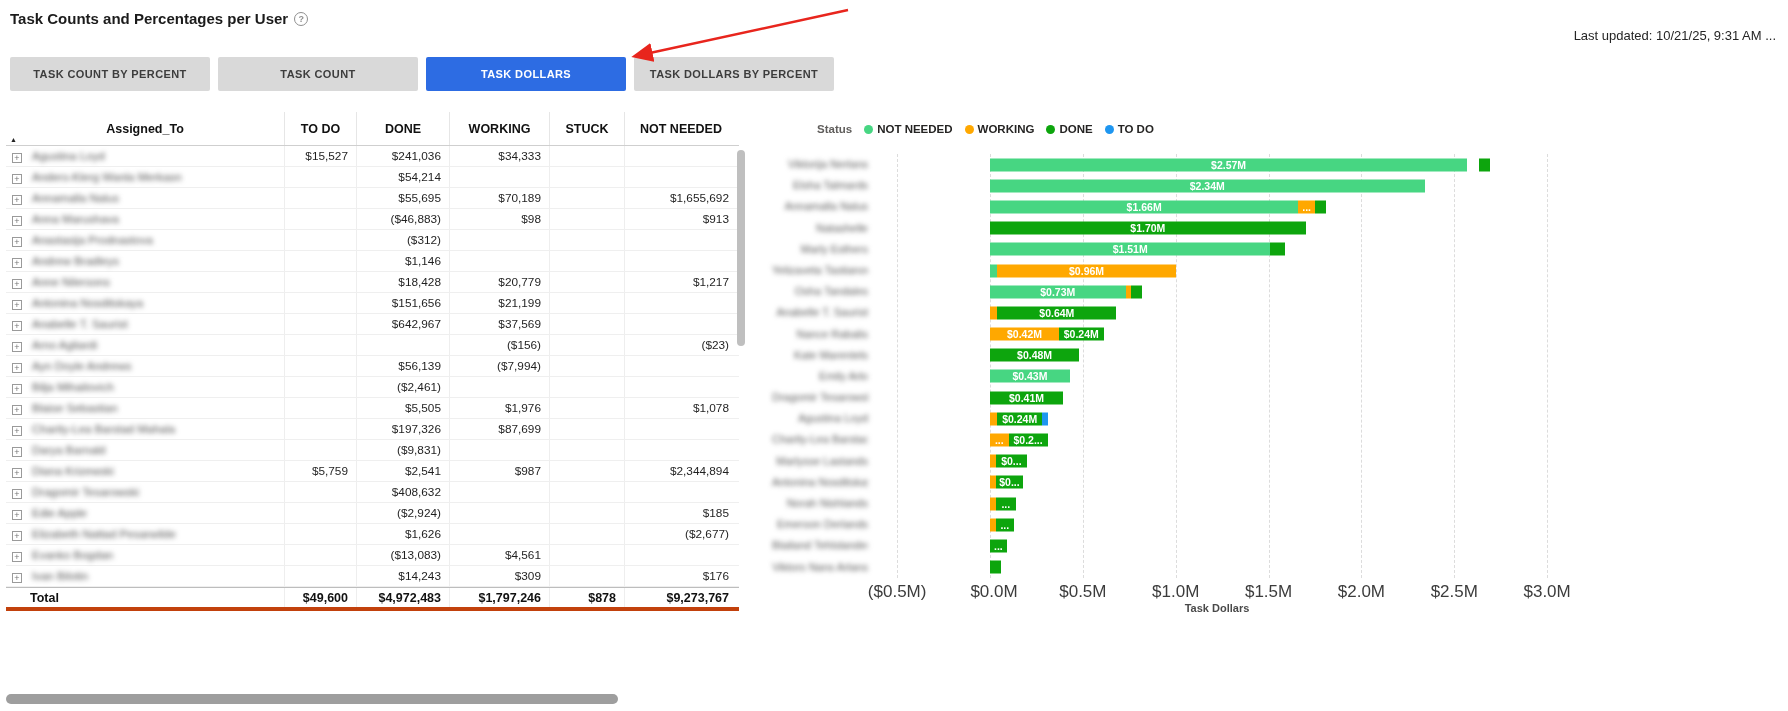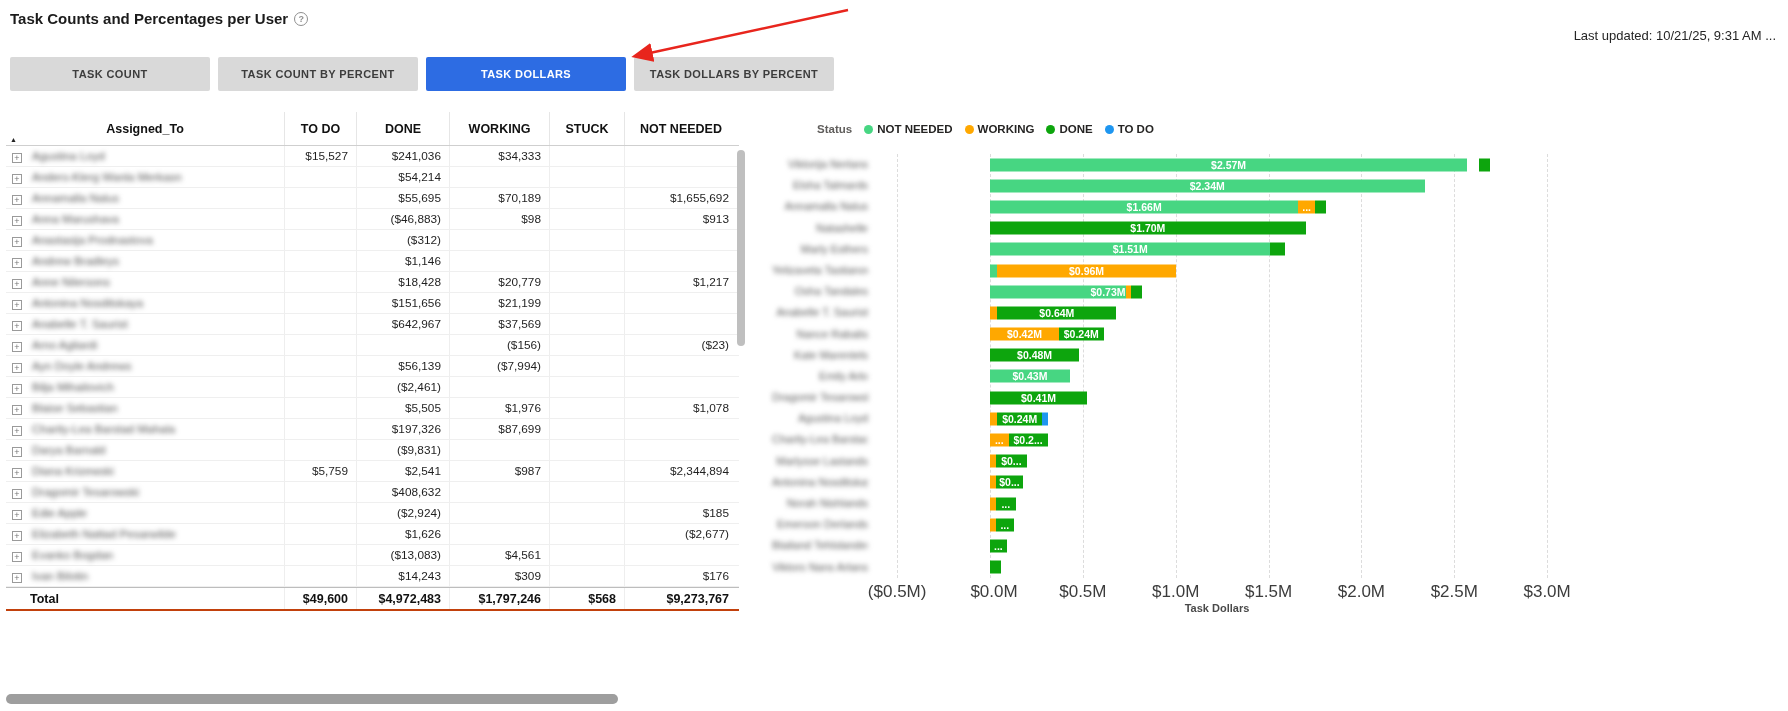--- a/index.html
+++ b/index.html
@@ -31,21 +31,21 @@
   .t-head .h-num { font-weight:bold; font-size:12.5px; color:#111; text-align:center; height:100%;
     display:flex; align-items:center; justify-content:center; border-left:1px solid #e6e6e6; }
   .sort-arrow { position:absolute; left:4px; bottom:2px; font-size:7px; color:#222; }
   .t-row { height:21px; border-bottom:1px solid #efefef; }
   .expand { width:10px; height:10px; border:1px solid #9a9a9a; color:#777; font-size:9px; line-height:8px;
     text-align:center; margin-left:6px; display:inline-block; background:#fff; }
   .t-name { font-size:11.5px; color:#555; white-space:nowrap; overflow:hidden; padding-left:2px; }
   .redacted { filter:blur(2.8px); }
   .t-num { font-size:11.8px; color:#1f1f1f; text-align:right; padding-right:8px; height:100%;
     display:flex; align-items:center; justify-content:flex-end; border-left:1px solid #eee; }
-  .t-total { height:24px; border-top:1px solid #bdbdbd; border-bottom:2px solid #c2410c; }
+  .t-total { height:24px; border-top:1px solid #bdbdbd; border-bottom:4px solid #c2410c; }
   .t-total .lab { grid-column:1 / span 2; font-weight:bold; font-size:12.5px; color:#111; padding-left:24px; }
   .t-total .t-num { font-weight:bold; font-size:12.5px; color:#111; }
 
   .v-scrollbar { position:absolute; left:737px; top:150px; width:8px; height:460px; }
   .v-thumb { position:absolute; top:0; left:0; width:8px; height:196px; background:#bfbfbf; border-radius:4px; }
   .h-scrollbar { position:absolute; left:6px; top:694px; width:612px; height:10px; background:#9e9e9e; border-radius:5px; }
 
   
   .chart-panel { position:absolute; left:772px; top:120px; width:800px; height:505px; }
   .legend { display:flex; align-items:center; gap:12px; margin-left:45px; height:18px; }
@@ -72,22 +72,22 @@
 
 <div class="hdr">
   <div class="title">
     <span>Task Counts and Percentages per User</span>
     <span class="help">?</span>
   </div>
 </div>
 <div class="last-updated">Last updated: 10/21/25, 9:31 AM ...</div>
 
 <div class="tab-bar">
+    <button class="tab">TASK COUNT BY PERCENT</button>
     <button class="tab">TASK COUNT</button>
-    <button class="tab">TASK COUNT BY PERCENT</button>
     <button class="tab active">TASK DOLLARS</button>
     <button class="tab">TASK DOLLARS BY PERCENT</button>
   </div>
 
 <svg class="arrow-svg" viewBox="0 0 270 72">
   <defs>
     <marker id="ah" markerWidth="9" markerHeight="8" refX="7" refY="4" orient="auto">
       <polygon points="0,0 9,4 0,8" fill="#e8251d"></polygon>
     </marker>
   </defs>
@@ -292,21 +292,21 @@
         <div class="t-num">$14,243</div>
         <div class="t-num">$309</div>
         <div class="t-num"></div>
         <div class="t-num">$176</div>
       </div>
       <div class="t-grid t-total">
         <div class="lab">Total</div>
         <div class="t-num">$49,600</div>
         <div class="t-num">$4,972,483</div>
         <div class="t-num">$1,797,246</div>
-        <div class="t-num">$568</div>
+        <div class="t-num">$878</div>
         <div class="t-num">$9,273,767</div>
       </div>
     </div>
 </div>
 <div class="v-scrollbar">
     <div class="v-thumb"></div>
   </div>
 <div class="h-scrollbar"></div>
 
 <div class="chart-panel">
@@ -404,21 +404,21 @@
       <div class="bar-row">
         <div class="bar" style="left: 118px;">
           <div class="seg" style="width: 7.428px; background: rgb(71, 214, 130);"></div>
           <div class="seg" style="width: 178.272px; background: rgb(255, 168, 0);">
             <span>$0.96M</span>
           </div>
         </div>
       </div>
       <div class="bar-row">
         <div class="bar" style="left: 118px;">
-          <div class="seg" style="width: 135.561px; background: rgb(71, 214, 130); justify-content: flex-end;">
+          <div class="seg" style="width: 135.561px; background: rgb(71, 214, 130);">
             <span>$0.73M</span>
           </div>
           <div class="seg" style="width: 5.571px; background: rgb(255, 168, 0);"></div>
           <div class="seg" style="width: 11.142px; background: rgb(13, 165, 13);"></div>
         </div>
       </div>
       <div class="bar-row">
         <div class="bar" style="left: 118px;">
           <div class="seg" style="width: 7.428px; background: rgb(255, 168, 0);"></div>
           <div class="seg" style="width: 118.848px; background: rgb(13, 165, 13);">
@@ -445,21 +445,21 @@
       </div>
       <div class="bar-row">
         <div class="bar" style="left: 118px;">
           <div class="seg" style="width: 79.851px; background: rgb(71, 214, 130);">
             <span>$0.43M</span>
           </div>
         </div>
       </div>
       <div class="bar-row">
         <div class="bar" style="left: 118px;">
-          <div class="seg" style="width: 97px; background: rgb(13, 165, 13);">
+          <div class="seg" style="width: 73px; background: rgb(13, 165, 13);">
             <span>$0.41M</span>
           </div>
         </div>
       </div>
       <div class="bar-row">
         <div class="bar" style="left: 118px;">
           <div class="seg" style="width: 7.428px; background: rgb(255, 168, 0);"></div>
           <div class="seg" style="width: 44.568px; background: rgb(13, 165, 13);">
             <span>$0.24M</span>
           </div>

